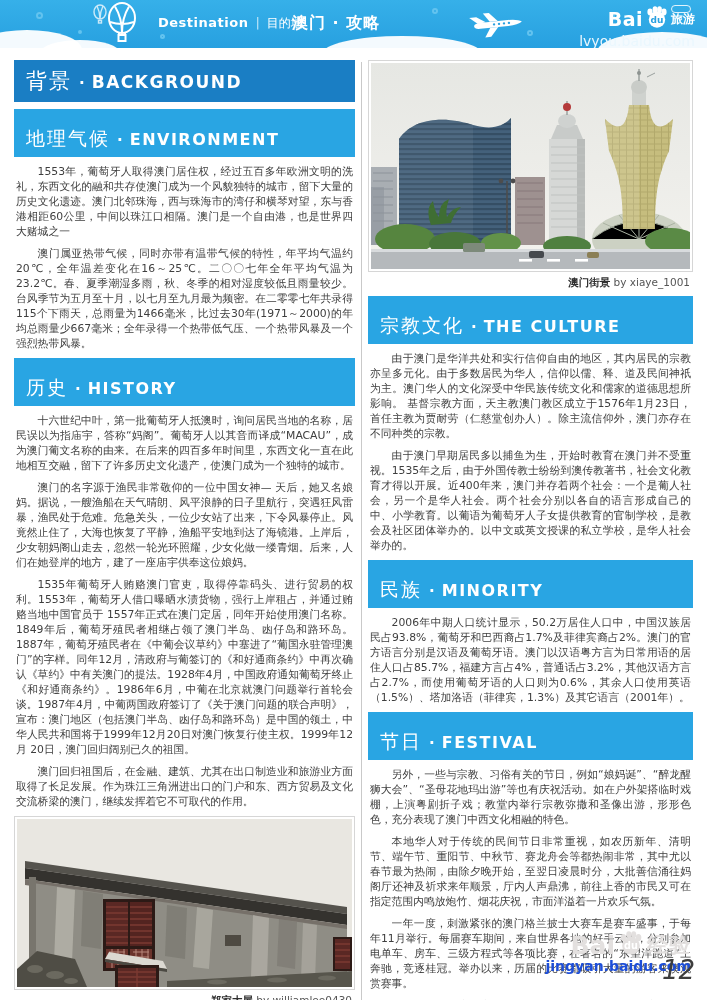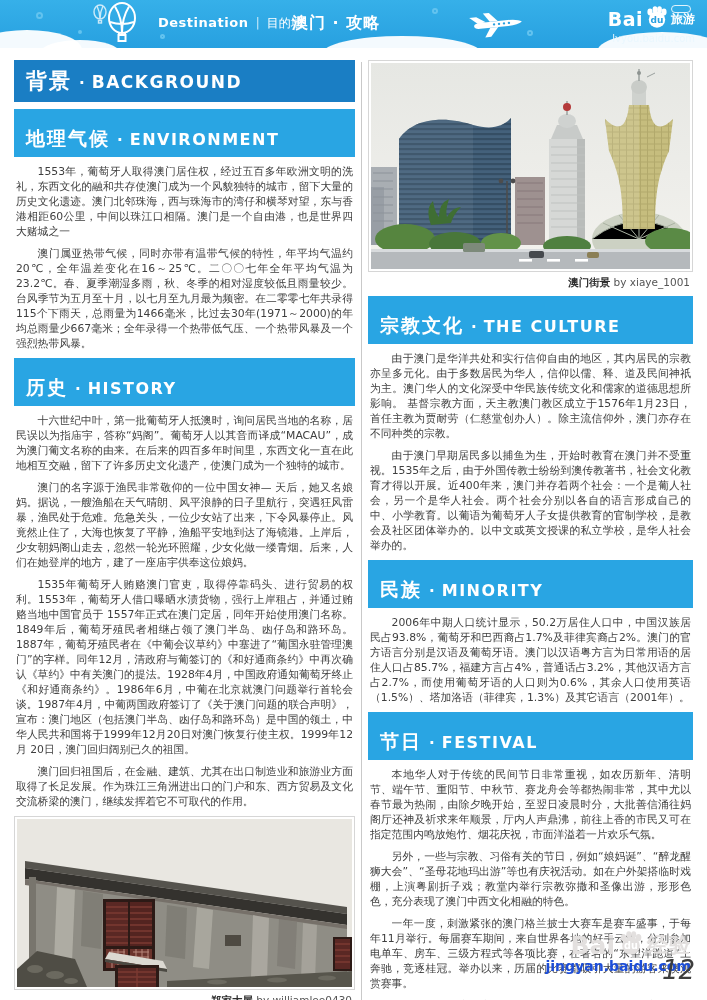--- a/index.html
+++ b/index.html
@@ -23,32 +23,32 @@
   .hdr-left .dest { font-weight:bold; letter-spacing:.5px; }
   .hdr-left .div { margin:0 7px; color:#bfe6f8; font-weight:normal; }
   .hdr-left .cn { font-size:12px; }
   .hdr-title { position:absolute; left:292px; top:13px; color:#fff; font-size:16px; font-weight:bold; letter-spacing:1px; }
   .balloons { position:absolute; left:92px; top:2px; }
   .plane { position:absolute; left:468px; top:10px; }
   .logo { position:absolute; right:12px; top:5px; text-align:right; color:#fff; }
   .logo-row { display:flex; align-items:center; justify-content:flex-end; }
   .logo-row .bai { font-size:19px; font-weight:bold; letter-spacing:.5px; }
   .logo-row .travel { font-size:12px; font-weight:bold; }
-  .logo-url { font-size:10px; color:#eaf7fe; margin-top:0px; }
+  .logo-url { font-size:14px; color:#eaf7fe; margin-top:0px; }
   .beta-badge { position:absolute; right:4px; top:0px; width:20px; height:8px; border:1px solid #fff; border-radius:4px; opacity:.85; }
   
   .content { display:flex; padding: 12px 14px 0 14px; }
   .col-left { width:341px; }
   .col-div { width:1px; background:#c9c9c9; margin:2px 6px 0 6px; }
   .col-right { flex:1; position:relative; }
   
   .bar { color:#fff; padding:17px 10px 5px 12px; margin:0 0 7px 0; display:flex; align-items:baseline; }
   .bar-dark { background:#1a7ec4; padding:7px 10px 7px 12px; }
   .bar-light { background:#29a5e3; }
-  .bar .cn { font-size:19px; font-weight:bold; letter-spacing:2px; }
+  .bar .cn { font-size:19px; font-weight:normal; letter-spacing:2px; }
   .bar-dark .cn { font-size:21px; }
   .bar .sep { font-size:15px; margin:0 7px; font-weight:bold; }
   .bar .en { font-size:16px; font-weight:bold; letter-spacing:1.5px; }
   .bar-dark .en { font-size:17px; }
   .bar + .bar { margin-top:0; }
   p.body-text {
     font-size:10.8px; line-height:15px; color:#3e3e3e;
     text-align:justify; text-indent:2em; margin:5px 2px 7px 2px;
   }
   
@@ -333,22 +333,22 @@
       <span class="sep">·</span>
       <span class="en">MINORITY</span>
     </div>
     <p class="body-text">2006年中期人口统计显示，50.2万居住人口中，中国汉族居民占93.8%，葡萄牙和巴西裔占1.7%及菲律宾裔占2%。澳门的官方语言分别是汉语及葡萄牙语。澳门以汉语粤方言为日常用语的居住人口占85.7%，福建方言占4%，普通话占3.2%，其他汉语方言占2.7%，而使用葡萄牙语的人口则为0.6%，其余人口使用英语（1.5%）、塔加洛语（菲律宾，1.3%）及其它语言（2001年）。</p>
 
     <div class="bar bar-light">
       <span class="cn">节日</span>
       <span class="sep">·</span>
       <span class="en">FESTIVAL</span>
     </div>
+    <p class="body-text">另外，一些与宗教、习俗有关的节日，例如“娘妈诞”、“醉龙醒狮大会”、“圣母花地玛出游”等也有庆祝活动。如在户外架搭临时戏棚，上演粤剧折子戏；教堂内举行宗教弥撒和圣像出游，形形色色，充分表现了澳门中西文化相融的特色。</p>
     <p class="body-text">本地华人对于传统的民间节日非常重视，如农历新年、清明节、端午节、重阳节、中秋节、赛龙舟会等都热闹非常，其中尤以春节最为热闹，由除夕晚开始，至翌日凌晨时分，大批善信涌往妈阁厅还神及祈求来年顺景，厅内人声鼎沸，前往上香的市民又可在指定范围内鸣放炮竹、烟花庆祝，市面洋溢着一片欢乐气氛。</p>
-    <p class="body-text">另外，一些与宗教、习俗有关的节日，例如“娘妈诞”、“醉龙醒狮大会”、“圣母花地玛出游”等也有庆祝活动。如在户外架搭临时戏棚，上演粤剧折子戏；教堂内举行宗教弥撒和圣像出游，形形色色，充分表现了澳门中西文化相融的特色。</p>
     <p class="body-text">一年一度，刺激紧张的澳门格兰披士大赛车是赛车盛事，于每年11月举行。每届赛车期间，来自世界各地的好手云集，分别参加电单车、房车、三级方程式等各项比赛，在著名的“东望洋跑道”上奔驰，竞逐桂冠。举办以来，历届的比赛都吸引大量的游客来澳观赏赛事。</p>
     <p class="body-text">除了刺激的大赛事之外，旅游司及文化司署每年还会主办一些活动，如国际烟花比赛汇演及国际音乐节等。</p>
   </div>
 </div>
 
 <div class="watermark">
   <div class="wm-row">
     <span class="bai">Bai</span>
     <span>
       <svg width="28" height="26" viewBox="0 0 26 24" style="margin:0 2px;">

